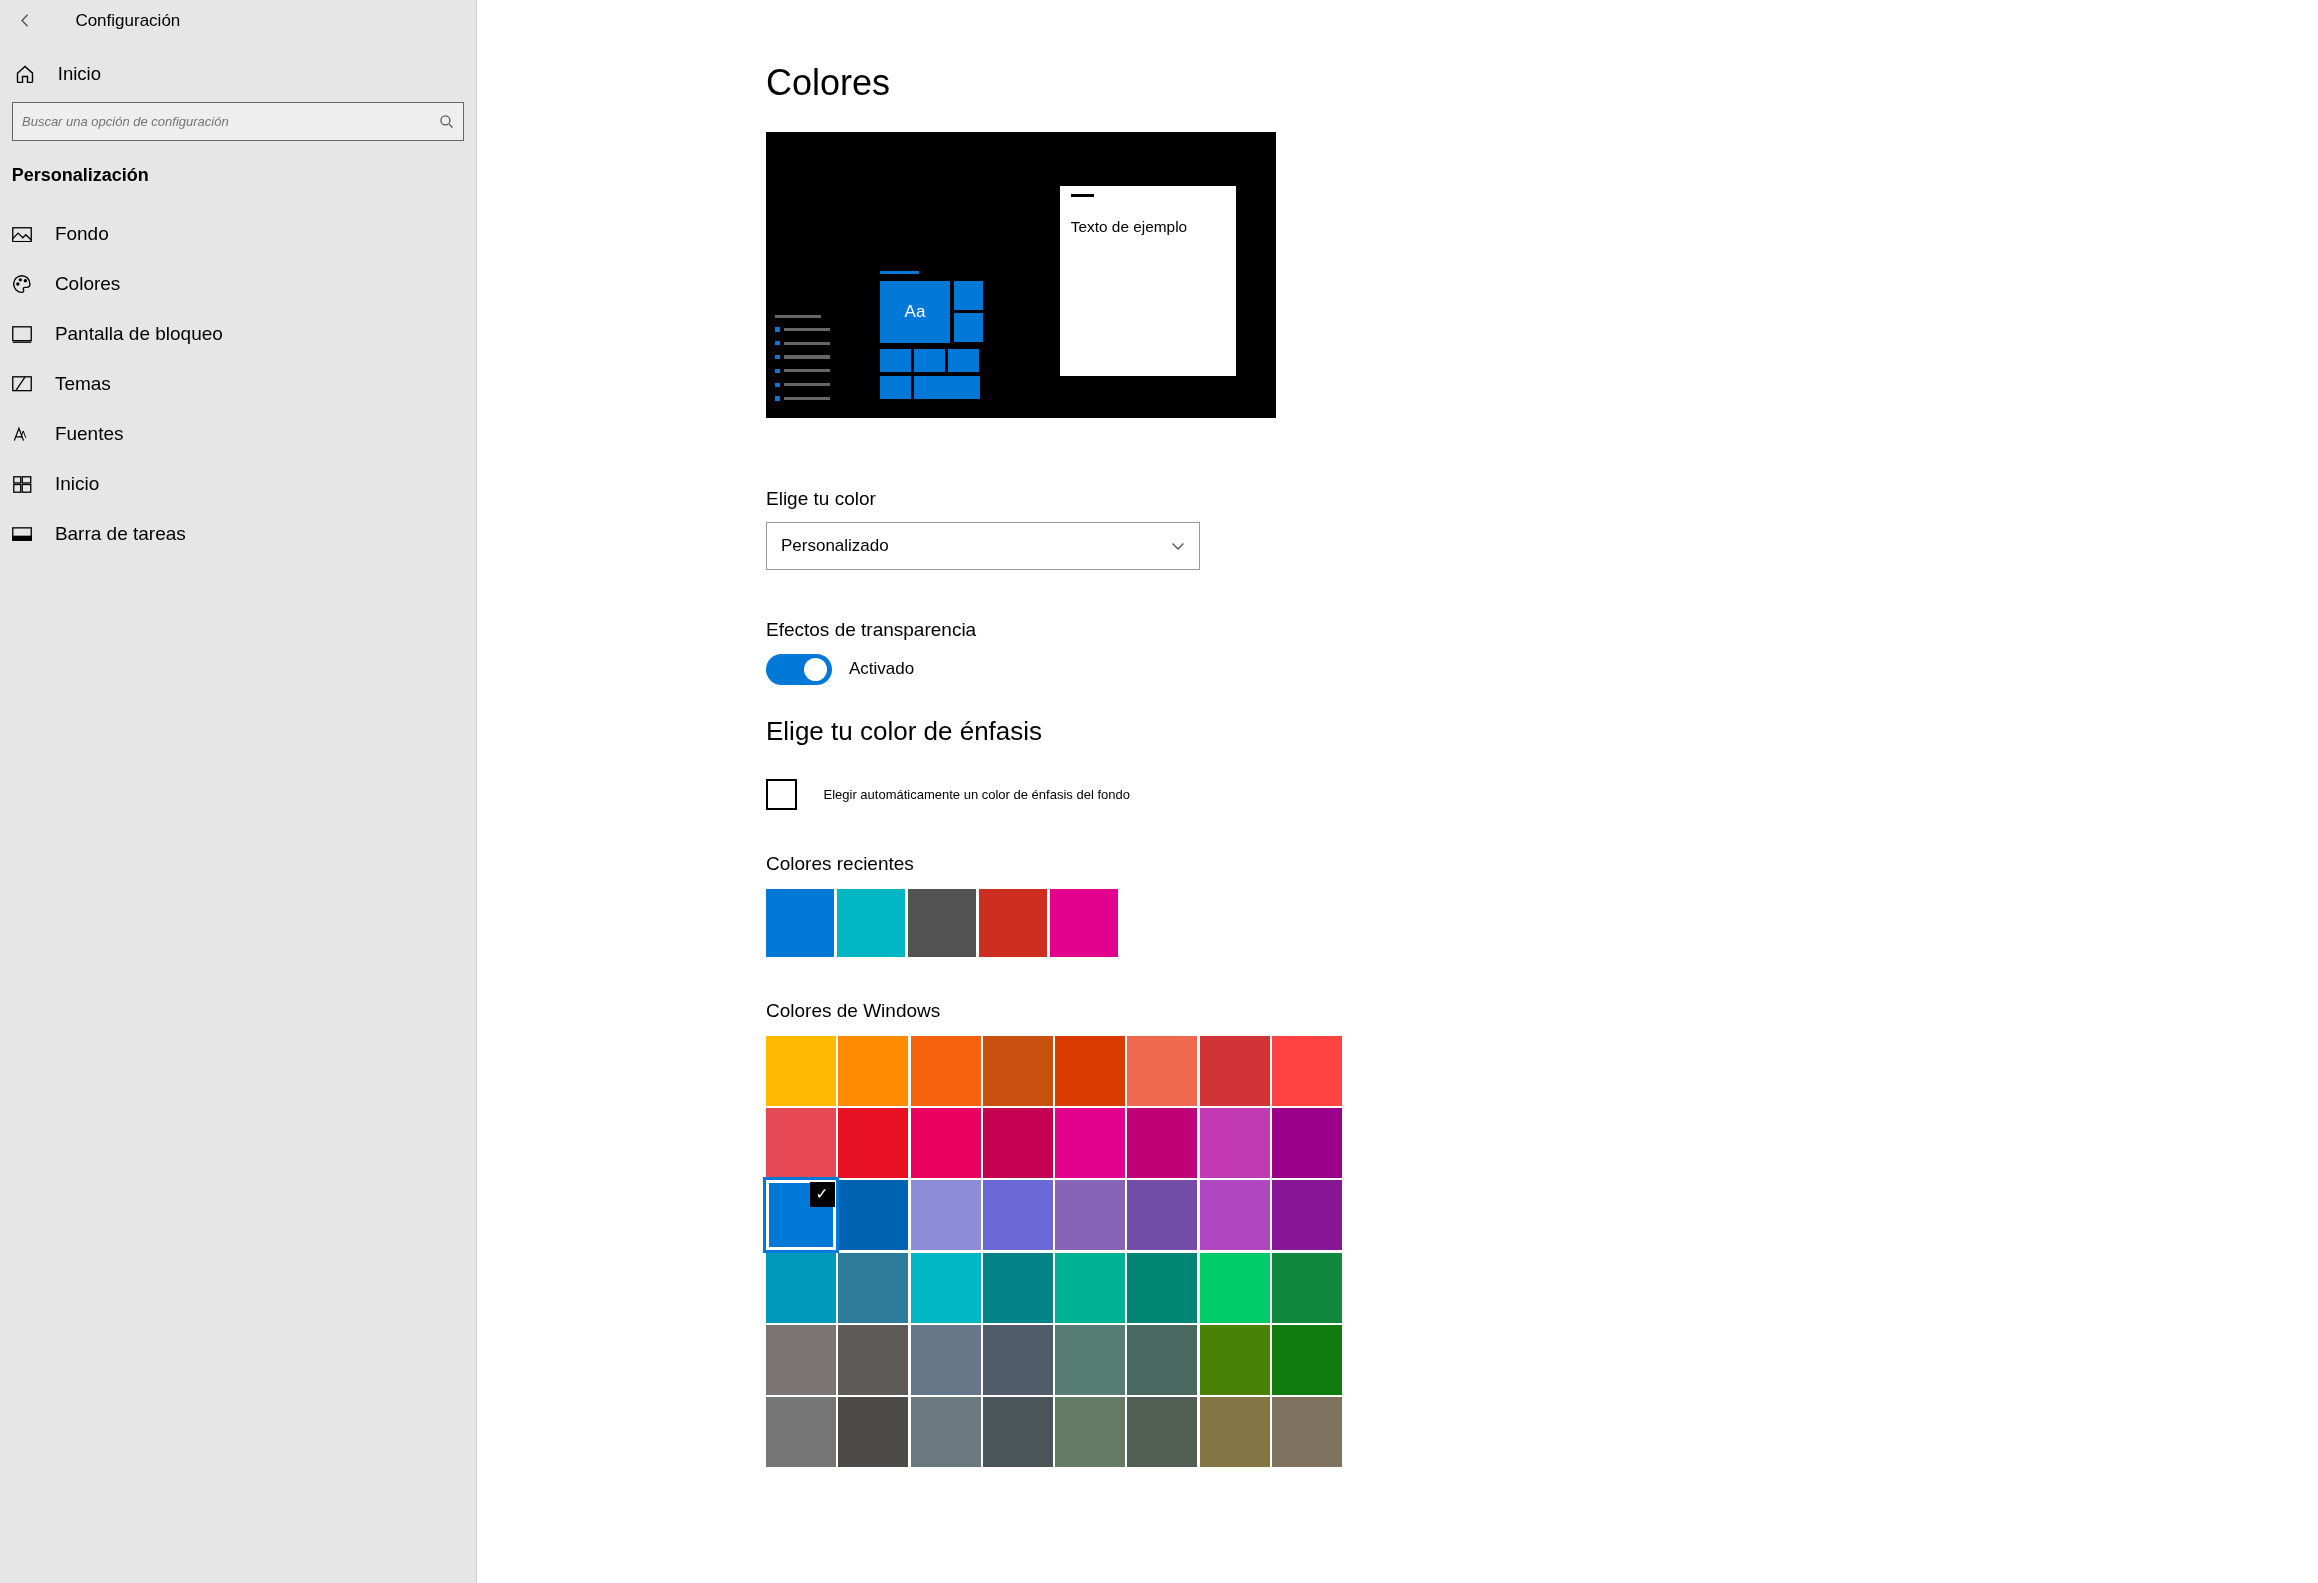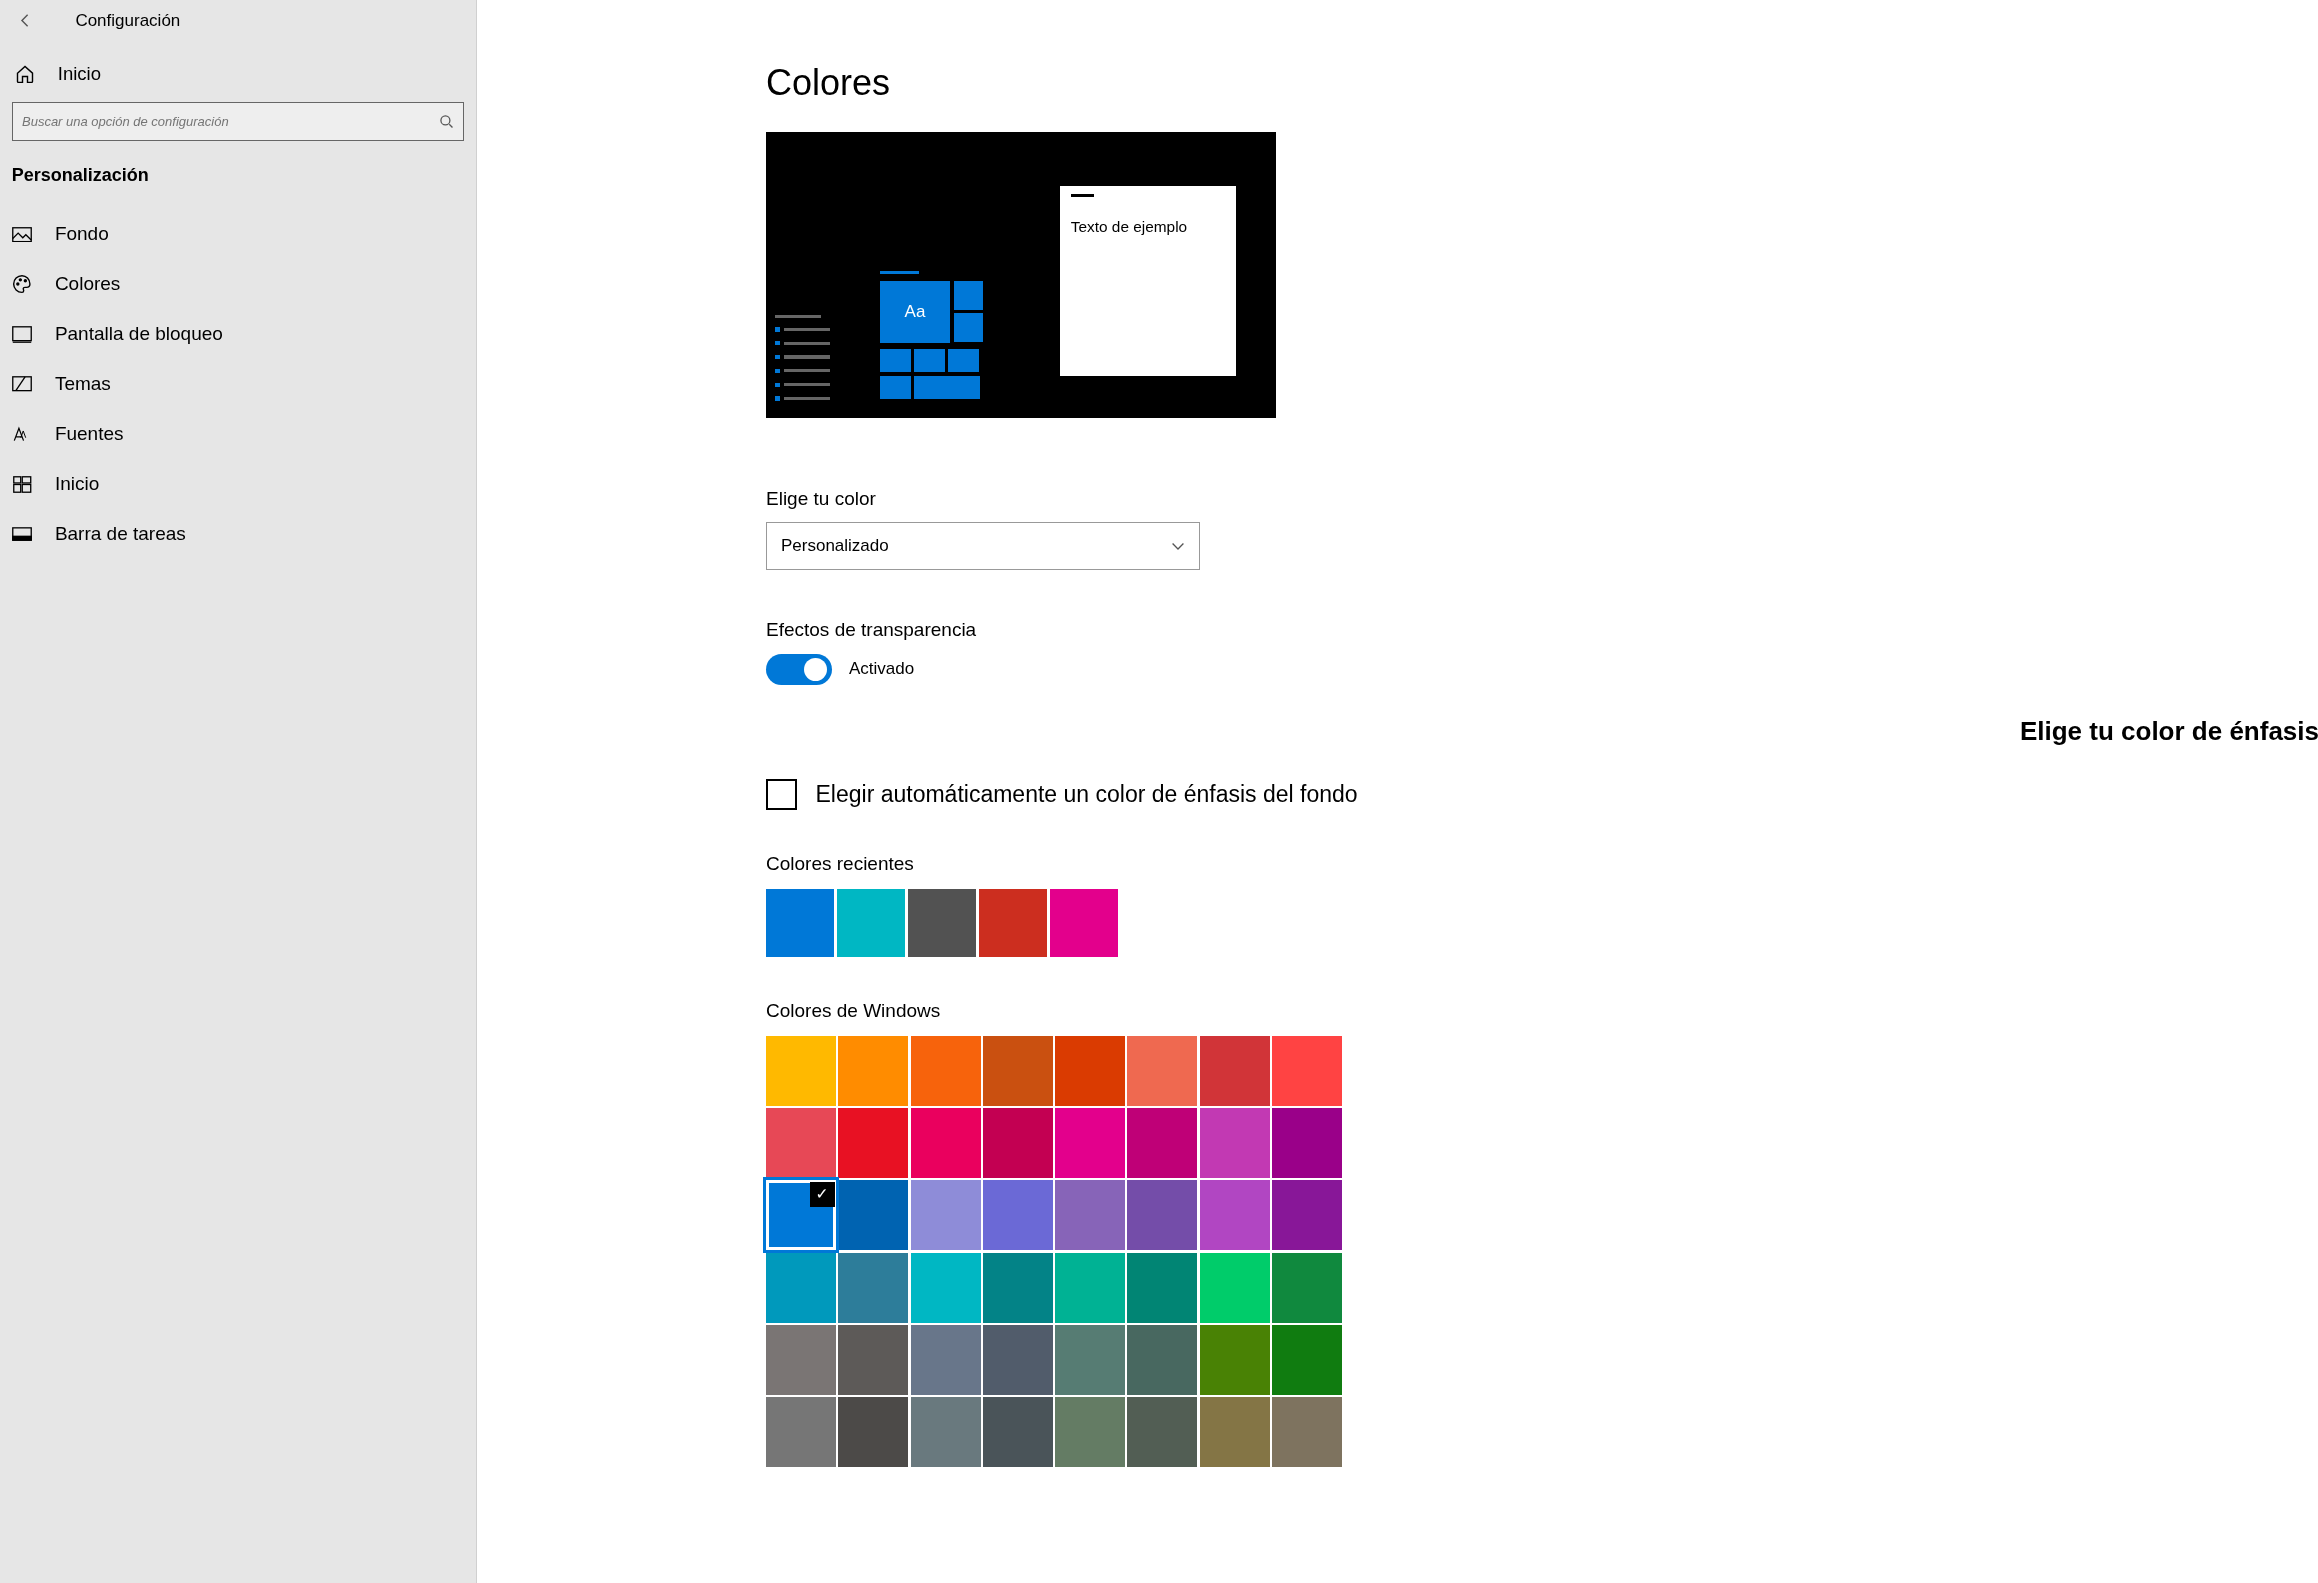--- a/index.html
+++ b/index.html
@@ -35,24 +35,24 @@
 .preview-window .bar { height:3.1px; background:#000; width:23px; margin:7.7px 0 0 10.8px; }
 .preview-window .txt { font-size:15.4px; color:#000; padding:21.6px 0 0 10.8px; }
 .label-sm { font-size: 19px; margin-bottom: 12.4px; }
 .dropdown { width: 434px; height: 48px; border:0.8px solid #999; display:flex; align-items:center; justify-content:space-between; padding:0 14px; background:#fff; cursor:pointer; margin-bottom: 49px;}
 .dropdown .val { font-size:17px; }
 .section-block { margin-bottom: 31px; }
 .toggle-row { display:flex; align-items:center; }
 .toggle { width:66px; height:31px; border-radius:15.4px; background:#0078d7; position:relative; cursor:pointer; margin-right:17px; }
 .toggle .knob { position:absolute; right:4.6px; top:3.9px; width:23px; height:23px; border-radius:50%; background:#fff; }
 .toggle-label { font-size:17px; }
-.h2 { font-size:26px; font-weight:700; margin: 24px 0 32px 0; text-align: right; }
+.h2 { font-size:26px; font-weight:400; margin: 24px 0 32px 0; }
 .checkbox-row { display:flex; align-items:center; margin-bottom: 43px;}
 .checkbox { width:31px; height:31px; border:2.3px solid #000; margin-right:18.5px; cursor:pointer; }
-.checkbox-label { font-size:23px; }
+.checkbox-label { font-size:13px;margin-left:8px; }
 .recent-row { display:flex; gap:3.1px; margin-top:14px; margin-bottom: 43px;}
 .swatch { width:68px; height:68px; cursor:pointer; }
 .swatch.sm { width:70px; height:70px; }
 .win-colors { display:grid; grid-template-columns: repeat(8, 70px); grid-auto-rows:70px; gap:2.3px; margin-top:14px; }
 .swatch.selected { border:3.9px solid #fff; outline:3.1px solid #0078d7; position:relative; }
 .check-badge { position:absolute; top:-1.5px; right:-1.5px; width:25px; height:25px; background:#000; color:#fff; display:flex; align-items:center; justify-content:center; font-size:15.4px;}
 svg { display:block; }
 </style>
 </head>
 <body>

